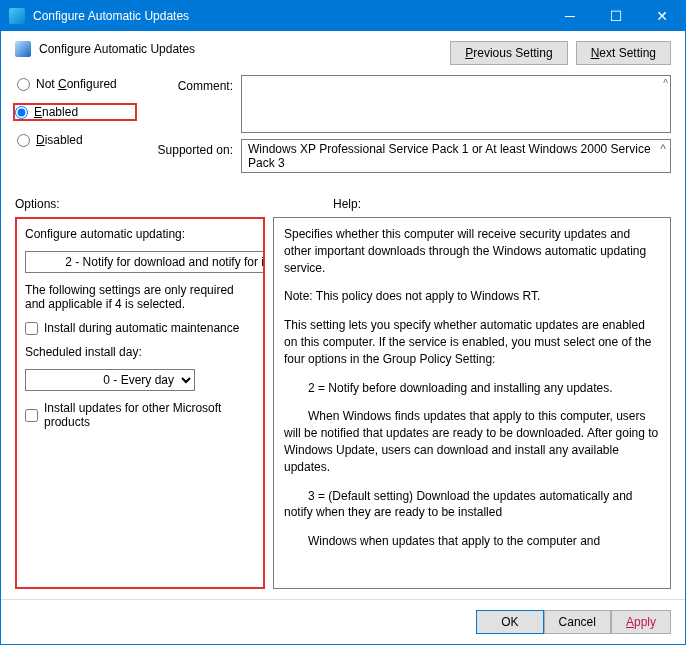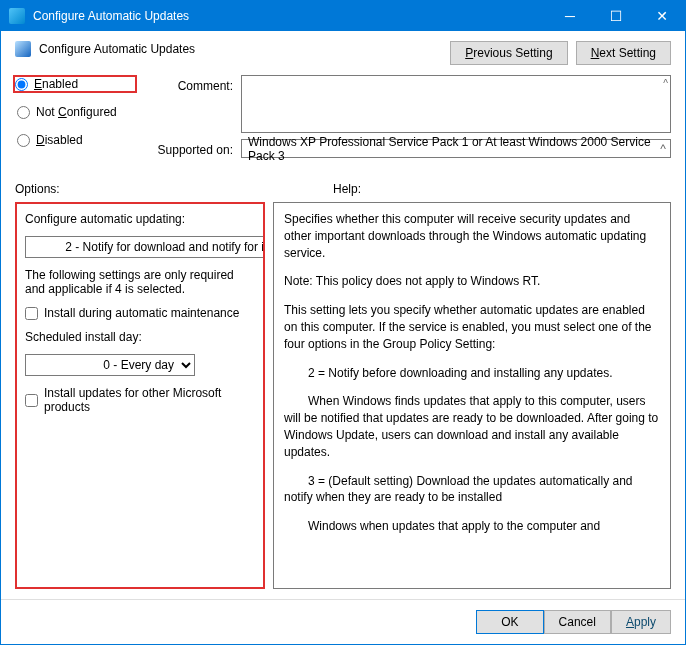--- a/index.html
+++ b/index.html
@@ -20,41 +20,41 @@
 .btn u { text-decoration: underline; }
 .config-area { display: flex; padding: 6px 14px 4px 14px; gap: 8px; }
 .radio-col { width: 120px; }
 .radio-row { display: flex; align-items: center; margin-bottom: 10px; padding: 2px 2px; }
 .radio-row.highlight { border: 2px solid #e03030; padding: 0 0; margin-left: -2px; margin-right: -2px; }
 .radio-row input { margin-right: 6px; }
 .field-col { flex: 1; }
 .field-row { display: flex; align-items: flex-start; margin-bottom: 6px; }
 .field-label { width: 90px; padding-top: 4px; font-size: 12px; text-align: right; margin-right: 8px; }
 .textbox { flex: 1; border: 1px solid #7a7a7a; height: 58px; background: #fff; position: relative; }
-.supported-box { flex: 1; border: 1px solid #7a7a7a; height: 19px; background: #fff; padding: 4px 6px; font-size: 12px; position: relative; display: flex; align-items: center; }
+.supported-box { flex: 1; border: 1px solid #7a7a7a; height: 34px; background: #fff; padding: 4px 6px; font-size: 12px; position: relative; display: flex; align-items: center; }
 .scroll-up { position: absolute; right: 2px; top: 2px; font-size: 10px; color: #666; }
 .scroll-up2 { position: absolute; right: 4px; top: 2px; font-size: 12px; color: #666; }
 .labels-row { display: flex; padding: 14px 14px 6px 14px; }
 .labels-row .lbl1 { width: 318px; }
 .lower { display: flex; flex: 1; padding: 0 14px 10px 14px; gap: 8px; overflow: hidden; }
 .options-panel { width: 250px; border: 2px solid #e03030; padding: 8px; overflow: auto; }
 .options-panel > * { margin-bottom: 10px; }
 .options-text { font-size: 12px; }
 select { border: 1px solid #7a7a7a; background: #fff; font-family: inherit; font-size: 12px; padding: 2px 4px; text-align: right; }
 select.wide { width: 288px; }
 select.med { width: 170px; }
 select.small { width: 84px; }
 .chk-row { display: flex; align-items: center; font-size: 12px; }
 .chk-row input { margin-right: 6px; }
 .time-row { display: flex; align-items: center; gap: 8px; }
 .help-panel { flex: 1; border: 1px solid #7a7a7a; padding: 8px 10px; overflow-y: scroll; font-size: 12px; line-height: 1.4; }
 .help-panel p { margin-bottom: 12px; }
 .footer { display: flex; justify-content: flex-end; padding: 10px 14px; border-top: 1px solid #dfdfdf; }
 .btn.ok { background: #e1e1e1; border: 1px solid #0078d7; padding: 4px 24px; }
-.btn.disabled { color: #0c4a6e; }
+.btn.disabled { color: #be185d; }
 .indent { text-indent: 24px; }
 </style>
 </head>
 <body>
 
 <div class="window">
   <div class="titlebar">
     <div class="titlebar-icon"></div>
     <div class="titlebar-text">Configure Automatic Updates</div>
     <div class="titlebar-btns">
@@ -71,27 +71,27 @@
         <div class="header-title">Configure Automatic Updates</div>
       </div>
       <div class="header-btns">
         <button class="btn"><u>P</u>revious Setting</button>
         <button class="btn"><u>N</u>ext Setting</button>
       </div>
     </div>
 
     <div class="config-area">
       <div class="radio-col">
+        <label class="radio-row">
+          <input type="radio" name="state" style="">
+          <span>Not <u>C</u>onfigured</span>
+        </label>
         <label class="radio-row highlight">
           <input type="radio" name="state" checked="" style="">
           <span><u>E</u>nabled</span>
-        </label>
-        <label class="radio-row">
-          <input type="radio" name="state" style="">
-          <span>Not <u>C</u>onfigured</span>
         </label>
         <label class="radio-row">
           <input type="radio" name="state" style="">
           <span><u>D</u>isabled</span>
         </label>
       </div>
       <div class="field-col">
         <div class="field-row">
           <div class="field-label">Comment:</div>
           <div class="textbox">

